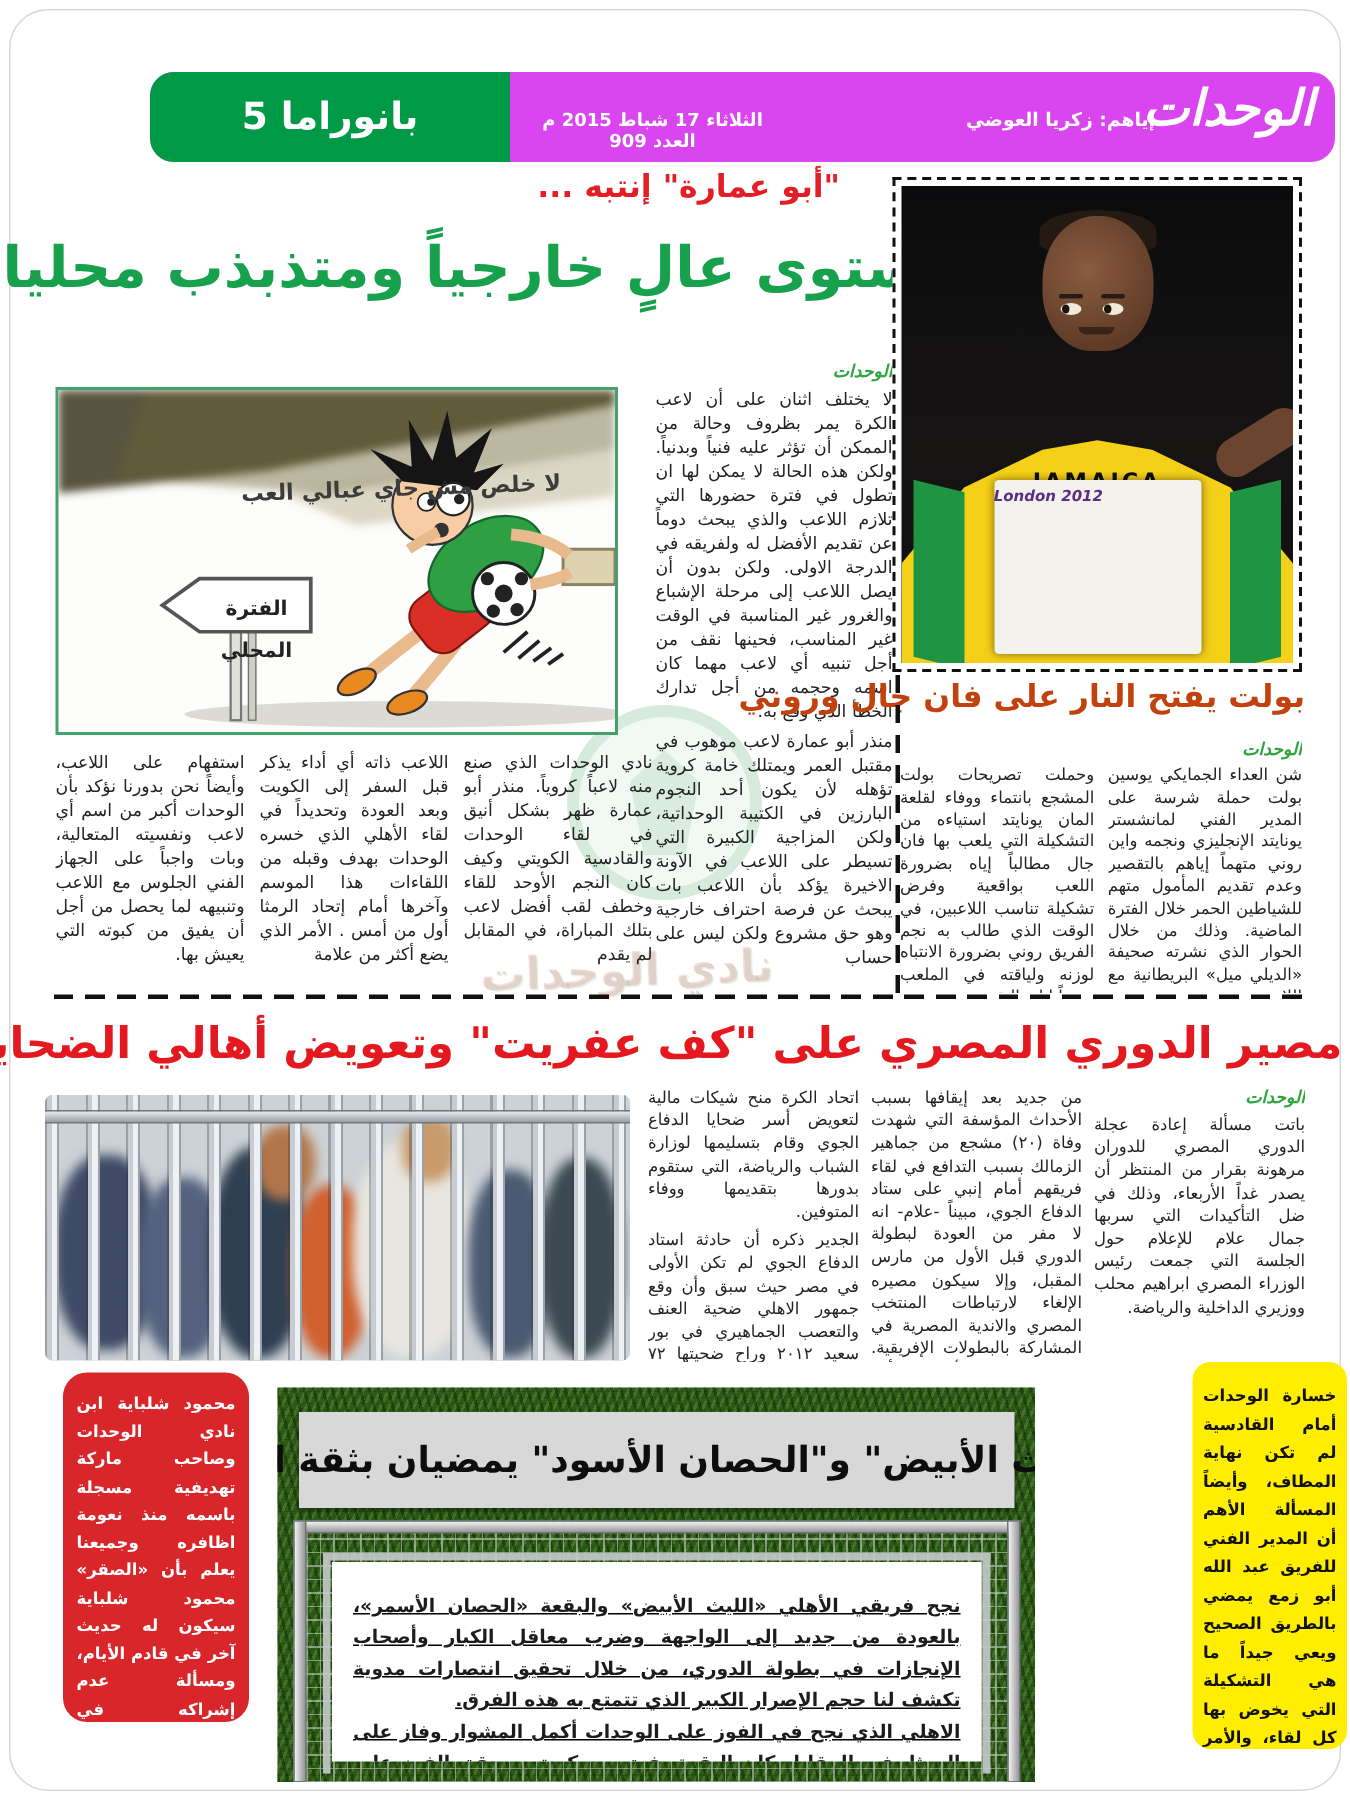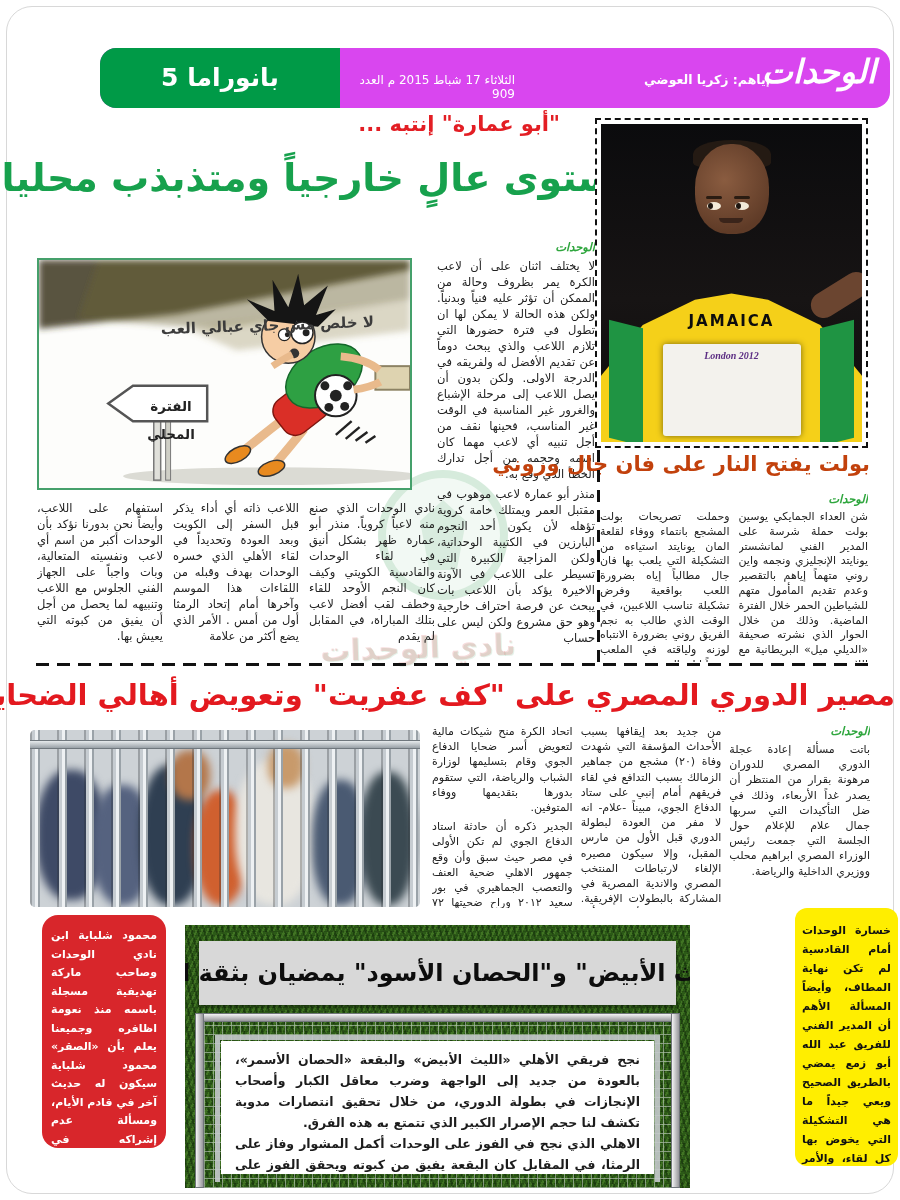--- a/index.html
+++ b/index.html
@@ -11,22 +11,22 @@
 
   
   .banner { position:absolute; left:72px; top:48px; width:790px; height:60px;
             background:#d946ef; border-radius:16px; overflow:hidden;margin-left:28px; }
   .banner-green { position:absolute; left:0; top:0; bottom:0; width:240px; background:#009a47; }
   .panorama { position:absolute; left:0; top:0; width:240px; height:60px; line-height:60px;
               text-align:center; color:#fff; font-size:25px; font-weight:bold; }
   .m-logo { position:absolute; right:14px; top:4px; color:#fff; font-size:33px; font-weight:bold;
             font-style:italic; letter-spacing:-1px; }
   .m-prep { position:absolute; right:120px; top:24px; color:#fff; font-size:12.5px; font-weight:bold; }
-  .m-date { position:absolute; left:255px; top:25px; width:160px; text-align:right; color:#fff;
-            font-size:12px; font-weight:normal; direction:rtl; }
+  .m-date { position:absolute; left:255px; top:25px; width:160px; text-align:center; color:#fff;
+            font-size:12px; font-weight:bold; direction:rtl; }
 
   
   .kicker { position:absolute; top:112px; right:340px; color:#e31e24; font-size:21px; font-weight:bold; white-space:nowrap; }
   .lead-head { position:absolute; top:156px; left:100px; width:540px; text-align:center;
                color:#17a14d; font-size:38px; font-weight:bold; white-space:nowrap; }
   .src-label { color:#2fa63e; font-size:11.5px; font-weight:bold; font-style:italic; margin-bottom:4px; }
   .body-txt { font-size:11.5px; line-height:16px; color:#222; font-weight:normal; text-align:justify; direction:rtl; }
   .body-txt p + p { margin-top:4px; }
   .colA { position:absolute; top:240px; left:437px; width:158px; height:422px; overflow:hidden; }
   .cols3 { position:absolute; top:500px; left:37px; width:398px; height:162px; display:flex;
@@ -57,22 +57,22 @@
   .b-pup { position:absolute; top:1px; left:1px; width:5px; height:6px; background:#1c140e; border-radius:50%; }
   .b-brow { position:absolute; width:16px; height:3px; background:#2a1c12; top:52px; border-radius:2px; }
   .b-mouth { position:absolute; left:24px; top:74px; width:24px; height:5px; background:#3a241a; border-radius:0 0 8px 8px; }
   .b-body { position:absolute; left:0; right:0; bottom:0; height:158px; background:#f5d019;
             clip-path:polygon(0 100%,0 58%,16% 26%,36% 10%,50% 6%,64% 10%,84% 26%,100% 58%,100% 100%); }
   .b-green-l,.b-green-r { position:absolute; bottom:0; width:34px; height:118px; background:#1f9443; }
   .b-green-l { left:8px; transform:skewY(14deg); }
   .b-green-r { right:8px; transform:skewY(-14deg); }
   .b-jam { position:absolute; left:0; right:0; bottom:112px; text-align:center; color:#0d0d0d;
            font-size:15px; font-weight:bold; letter-spacing:2px; }
-  .b-bib { position:absolute; left:50%; bottom:6px; width:138px; height:92px; margin-left:-69px;
-           background:#f3f2ed; border-radius:3px; box-shadow:0 0 6px rgba(0,0,0,.5); text-align:center;font-family:Liberation Serif, serif; }
+  .b-bib { position:absolute; left:50%; bottom:6px; width:138px; height:116px; margin-left:-69px;
+           background:#f3f2ed; border-radius:3px; box-shadow:0 0 6px rgba(0,0,0,.5); text-align:left; }
   .b-event { font-size:10px; font-weight:bold; font-style:italic; color:#5b2d83; margin-top:6px; }
   .b-band { margin-top:5px; height:40px; background:#15214d; color:#fff; font-size:26px; font-weight:bold;
             letter-spacing:4px; line-height:40px; }
   .b-arm { position:absolute; right:-10px; top:158px; width:64px; height:26px; background:#6b4530;
            border-radius:13px; transform:rotate(-32deg); }
   .bolt-cap { position:absolute; top:452px; left:598px; width:272px; text-align:right; color:#c2410c;
               font-size:21px; font-weight:bold; white-space:nowrap; }
   .bolt-cols { position:absolute; top:492px; left:600px; width:268px; height:170px; overflow:hidden; }
   .bolt-two { display:flex; gap:9px; }
   .bolt-two > div { flex:1; overflow:hidden; }
@@ -122,21 +122,21 @@
              background:linear-gradient(#f4f4f4,#97979b); border:1px solid #70757a; }
   .g-post { position:absolute; top:88px; bottom:0; width:9px;
             background:linear-gradient(90deg,#f4f4f4,#97979b); border:1px solid #70757a; }
   .g-net { position:absolute; left:19px; right:19px; top:97px; bottom:0; opacity:.6;
            background-image:
              repeating-linear-gradient(0deg, rgba(235,238,240,.8) 0 1px, transparent 1px 9px),
              repeating-linear-gradient(90deg, rgba(235,238,240,.8) 0 1px, transparent 1px 9px); }
   .g-inner { position:absolute; left:30px; right:30px; top:110px; bottom:6px;
              border:5px solid #c6cacd; border-bottom:none; opacity:.9; }
   .g-box { position:absolute; left:36px; right:36px; top:116px; bottom:14px; background:#fff;
-           padding:8px 14px; overflow:hidden; }
+           padding:18px 14px; overflow:hidden;text-decoration:underline; }
   .g-box p { font-size:12.5px; line-height:21px; font-weight:bold; color:#1c1c1c; text-align:justify; direction:rtl; }
 
   
   .wm-crest { position:absolute; top:470px; left:378px; width:130px; height:130px; border-radius:50%;
               border:8px solid rgba(40,150,70,.14); background:rgba(40,150,70,.06);
               display:flex; align-items:center; justify-content:center; pointer-events:none; }
   .wm-crest::after { content:""; width:46px; height:70px; background:rgba(40,150,70,.12);
                      clip-path:polygon(50% 0,100% 30%,80% 100%,20% 100%,0 30%); }
   .wm-text { position:absolute; top:630px; left:320px; font-size:30px; font-weight:bold;
              color:rgba(200,40,40,.16); transform:rotate(-2deg); pointer-events:none;

